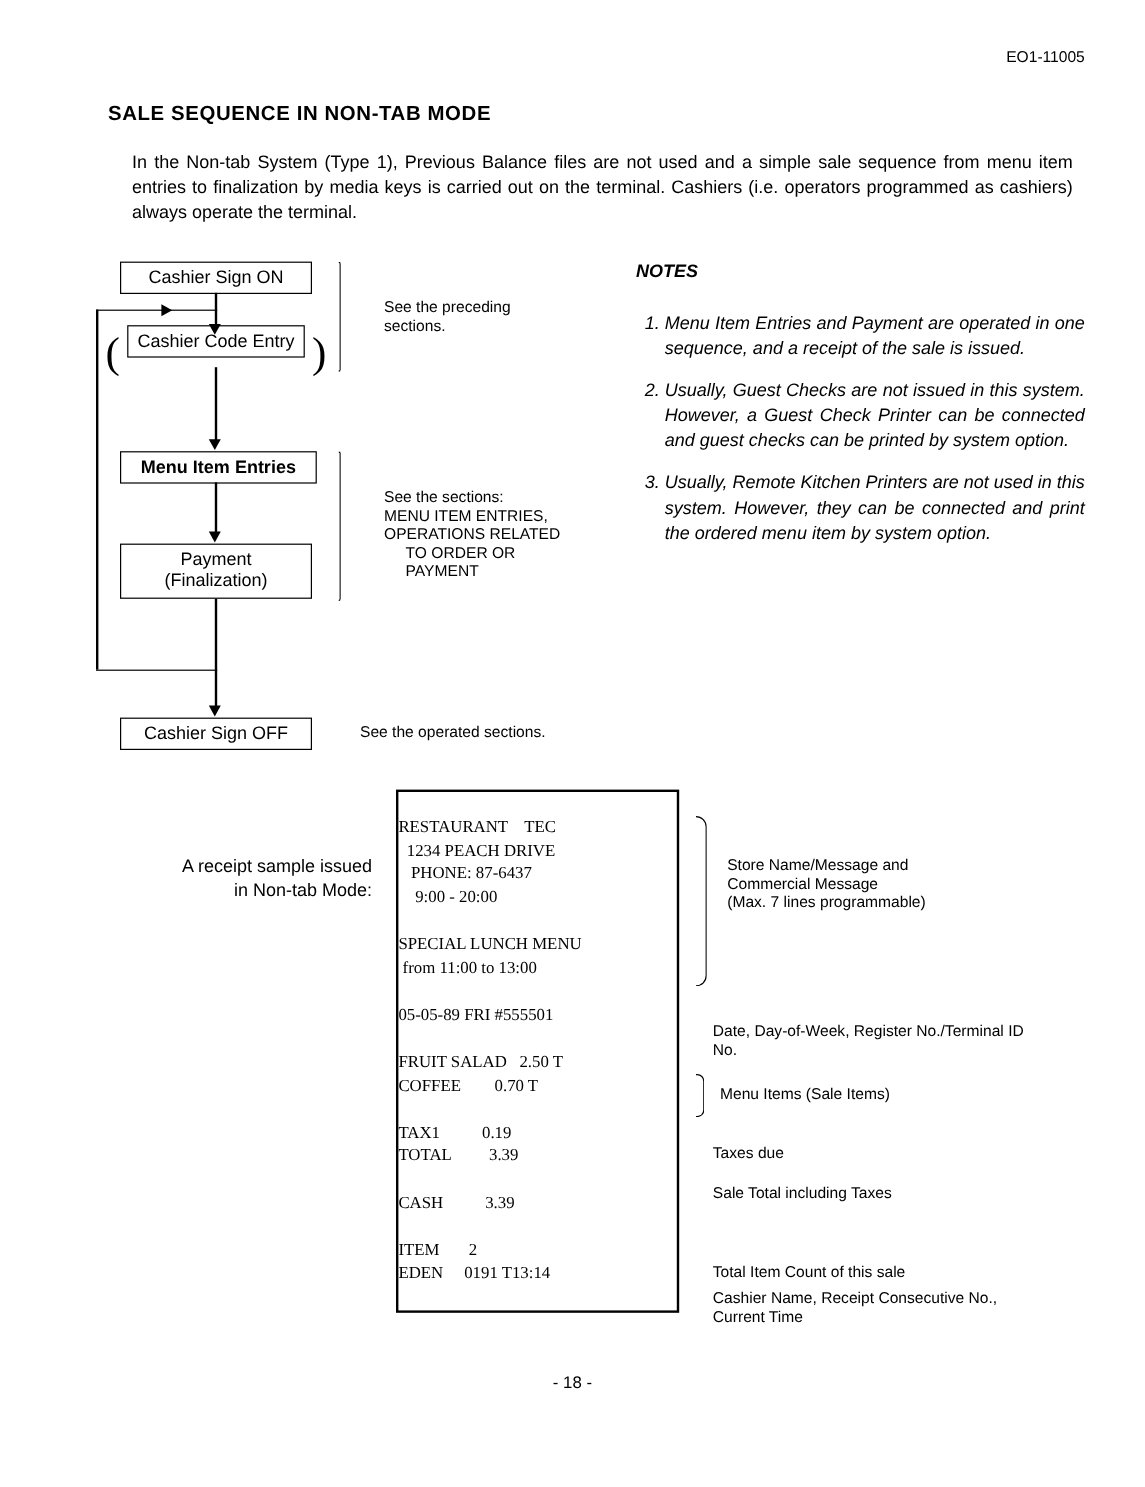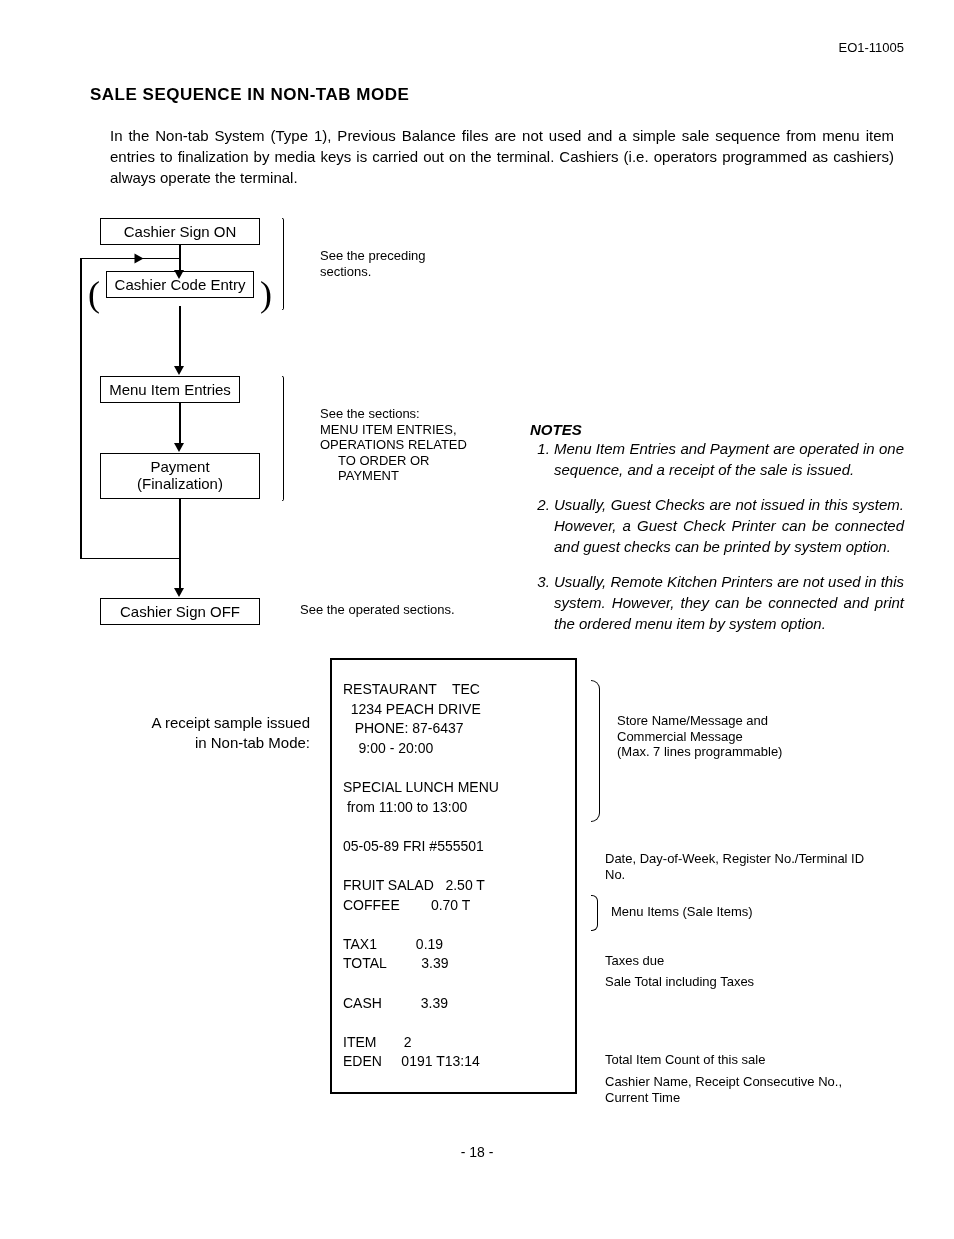--- a/index.html
+++ b/index.html
@@ -8,21 +8,21 @@
     color: #000;
     background: #fff;
     margin: 0;
     padding: 40px 50px 40px 50px;
     width: 854px;
     position: relative;
   }
   .doc-id { text-align: right; font-size: 13px; margin-bottom: 30px; }
   .section-title { font-weight: bold; font-size: 17px; margin: 0 0 20px 40px; letter-spacing: .5px; }
   .intro { margin: 0 10px 30px 60px; line-height: 1.4; text-align: justify; }
-  .main-row { display: flex; gap: 30px; align-items: flex-end; margin-left: 30px; }
+  .main-row { display: flex; gap: 30px; align-items: flex-start; margin-left: 30px; }
   .flow-col { width: 210px; position: relative; height: 430px; }
   .flow-box {
     border: 1px solid #000;
     text-align: center;
     padding: 4px 6px;
     font-size: 15px;
     background: #fff;
     position: absolute;
     box-sizing: border-box;
   }
@@ -30,30 +30,30 @@
     position: absolute;
     width: 0; height: 0;
     border-left: 5px solid transparent;
     border-right: 5px solid transparent;
     border-top: 9px solid #000;
   }
   .flow-line { position: absolute; background: #000; }
   .annot-col { width: 180px; font-size: 13px; position: relative; height: 430px; }
   .annot { position: absolute; line-height: 1.2; }
   .notes-col { flex: 1; font-style: italic; font-size: 15px; }
-  .notes-title { font-weight: bold; margin-bottom: 0; }
+  .notes-title { font-weight: bold; margin-bottom: 24px; }
   .notes-col ol { margin: 0; padding-left: 24px; }
   .notes-col li { margin-bottom: 14px; text-align: justify; line-height: 1.4; }
   .receipt-row { display: flex; gap: 20px; margin-top: 10px; margin-left: 60px; align-items: flex-start; }
   .receipt-label { width: 200px; text-align: right; font-size: 15px; line-height: 1.3; padding-top: 55px; }
   .receipt-box {
     border: 2px solid #000;
-    padding: 20px 12px 20px 11px;
+    padding: 20px 12px 20px 0;
     width: 220px;
-    font-family: Liberation Sans, sans-serif;
+    font-family: Liberation Serif, serif;
     font-size: 14px;
     line-height: 1.4;
     white-space: pre;
   }
   .receipt-annot-col { flex: 1; font-size: 13px; position: relative; }
   .receipt-annot { position: absolute; line-height: 1.2; width: 260px; }
   .page-num { text-align: center; margin-top: 50px; font-size: 14px; }
   .paren-l, .paren-r { position: absolute; font-size: 36px; font-family: serif; line-height: 1; }
 </style>
 </head>
@@ -68,21 +68,21 @@
 <div class="main-row">
 
   <div class="flow-col">
 
     <div class="flow-box" style="left:20px; top:0; width:160px;">Cashier Sign ON</div>
 
     <span class="paren-l" style="left:8px; top:58px;">(</span>
     <div class="flow-box" style="left:26px; top:53px; width:148px;">Cashier Code Entry</div>
     <span class="paren-r" style="left:180px; top:58px;">)</span>
 
-    <div class="flow-box" style="left:20px; top:158px; width:140px;">Menu Item Entries</div>
+    <div class="flow-box" style="left:20px; top:158px; width:164px;font-weight:bold;">Menu Item Entries</div>
 
     <div class="flow-box" style="left:20px; top:235px; width:160px; height:46px; padding-top:4px;">
       <div>Payment</div>
       <div>(Finalization)</div>
     </div>
 
     <div class="flow-box" style="left:20px; top:380px; width:160px;">Cashier Sign OFF</div>
 
     <div class="flow-line" style="left:99px; top:26px; width:2px; height:28px;"></div>
     <div class="flow-line" style="left:60px; top:40px; width:41px; height:1px;"></div>
@@ -144,19 +144,19 @@
     <div class="receipt-annot" style="top:55px; left:20px;">
       <div>Store Name/Message and</div>
       <div>Commercial Message</div>
       <div>(Max. 7 lines programmable)</div>
     </div>
     <div class="receipt-annot" style="top:193px; left:8px;">Date, Day-of-Week, Register No./Terminal ID No.</div>
 
     <div style="position:absolute; left:-6px; top:237px; width:6px; height:34px; border-right:1px solid #000; border-top:1px solid #000; border-bottom:1px solid #000; border-radius:0 6px 6px 0;"></div>
     <div class="receipt-annot" style="top:246px; left:14px;">Menu Items (Sale Items)</div>
     <div class="receipt-annot" style="top:295px; left:8px;">Taxes due</div>
-    <div class="receipt-annot" style="top:316px; left:8px;">Sale Total including Taxes</div>
+    <div class="receipt-annot" style="top:328px; left:8px;">Sale Total including Taxes</div>
     <div class="receipt-annot" style="top:394px; left:8px;">Total Item Count of this sale</div>
     <div class="receipt-annot" style="top:416px; left:8px;">Cashier Name, Receipt Consecutive No., Current Time</div>
   </div>
 </div>
 
 <div class="page-num">- 18 -</div>
 
 </body></html>

